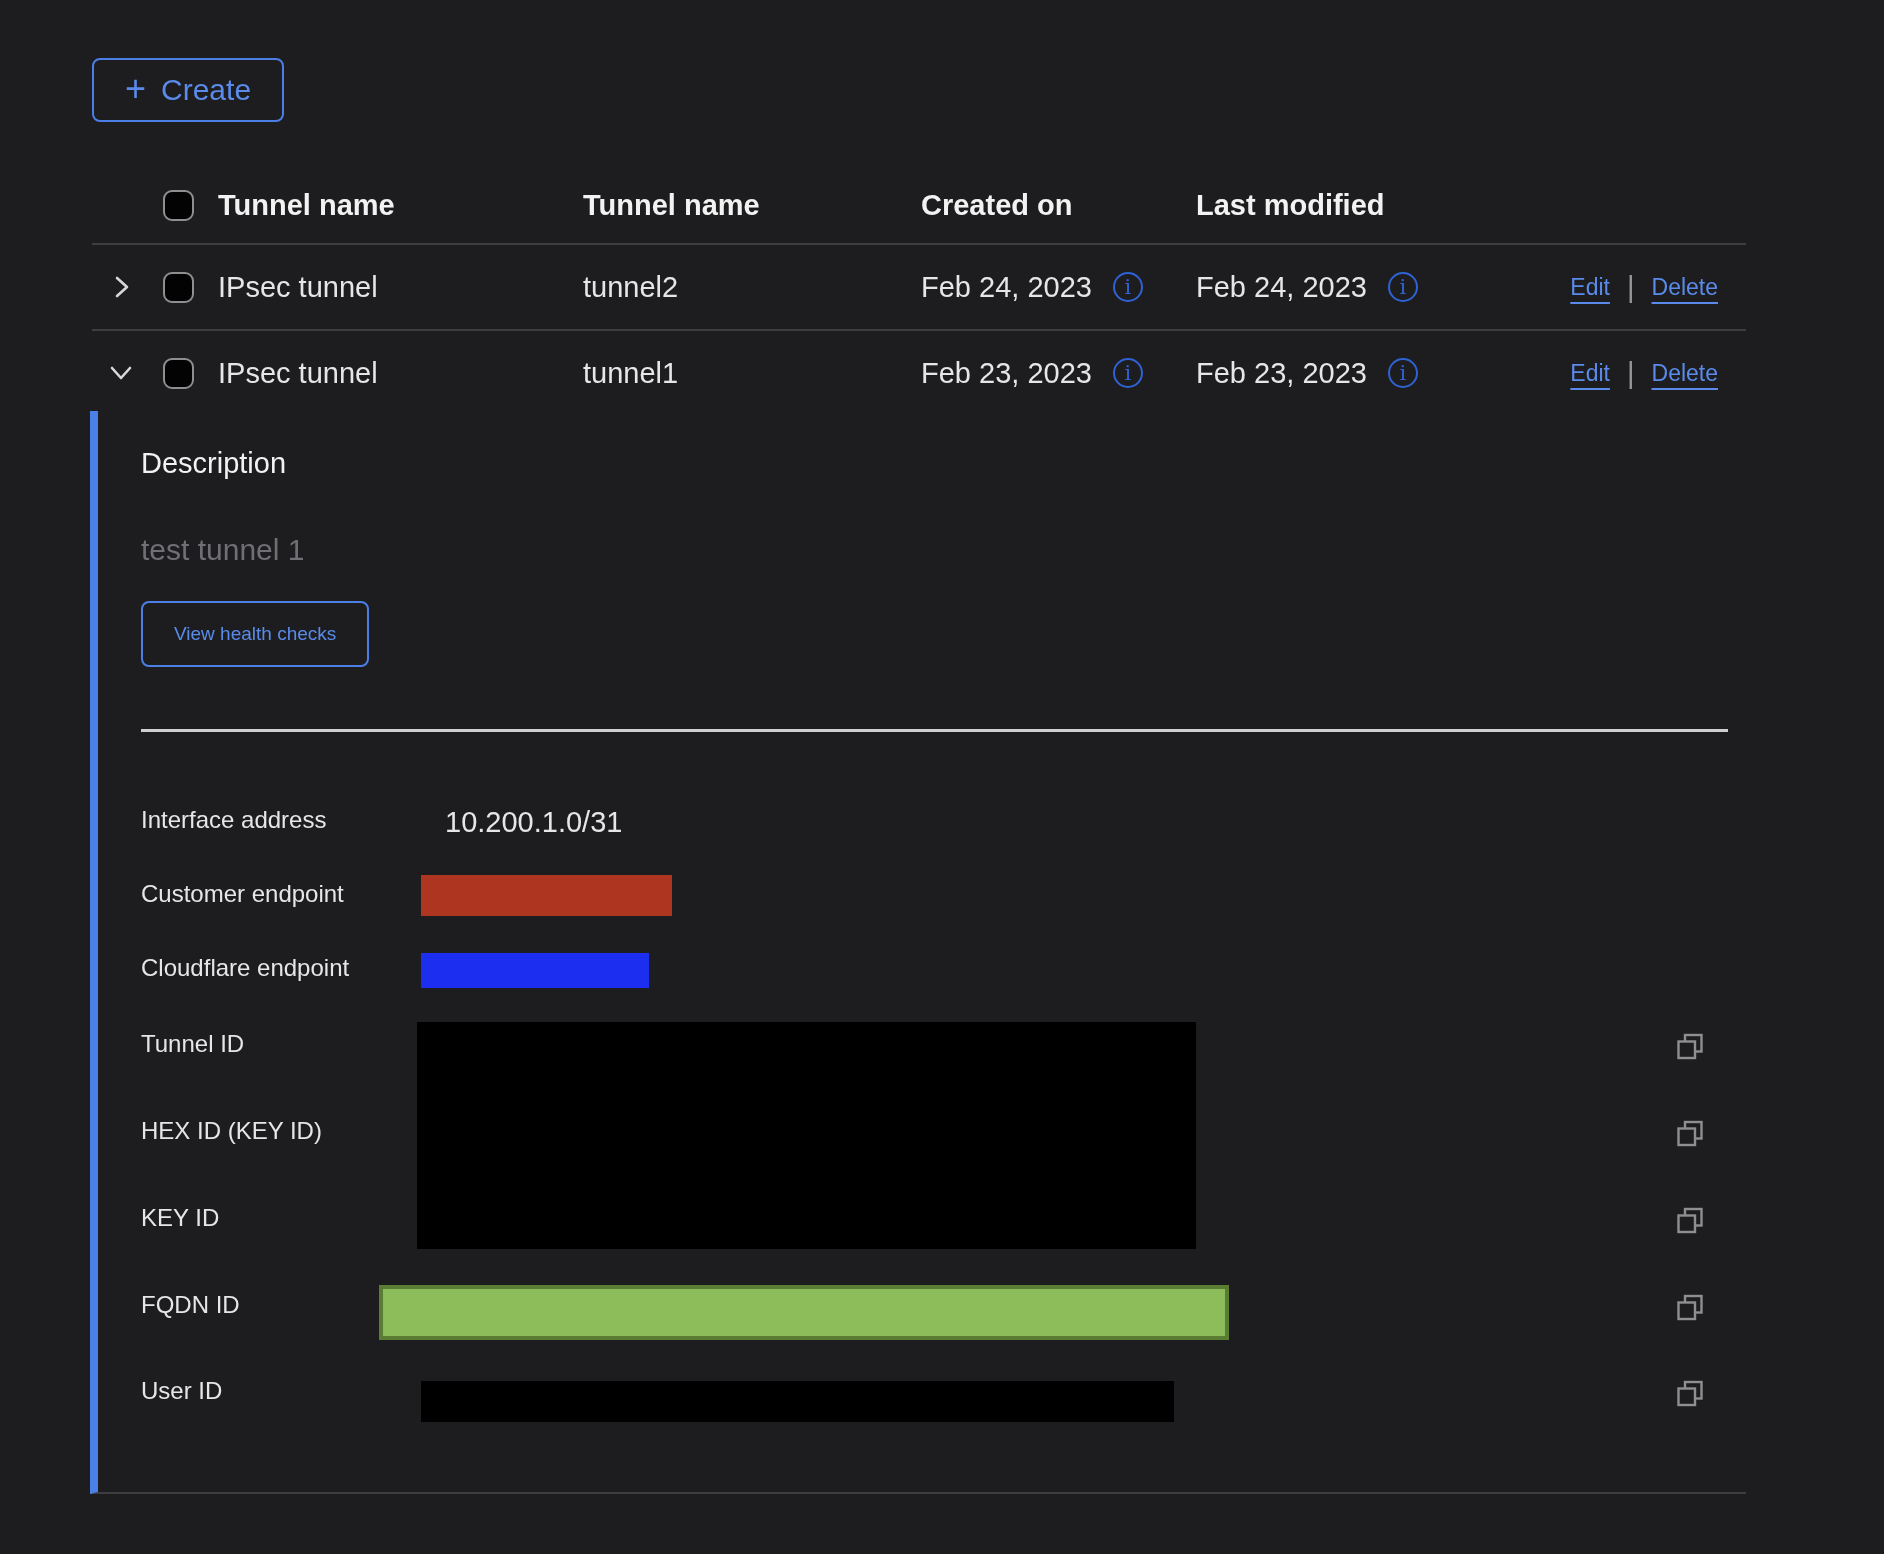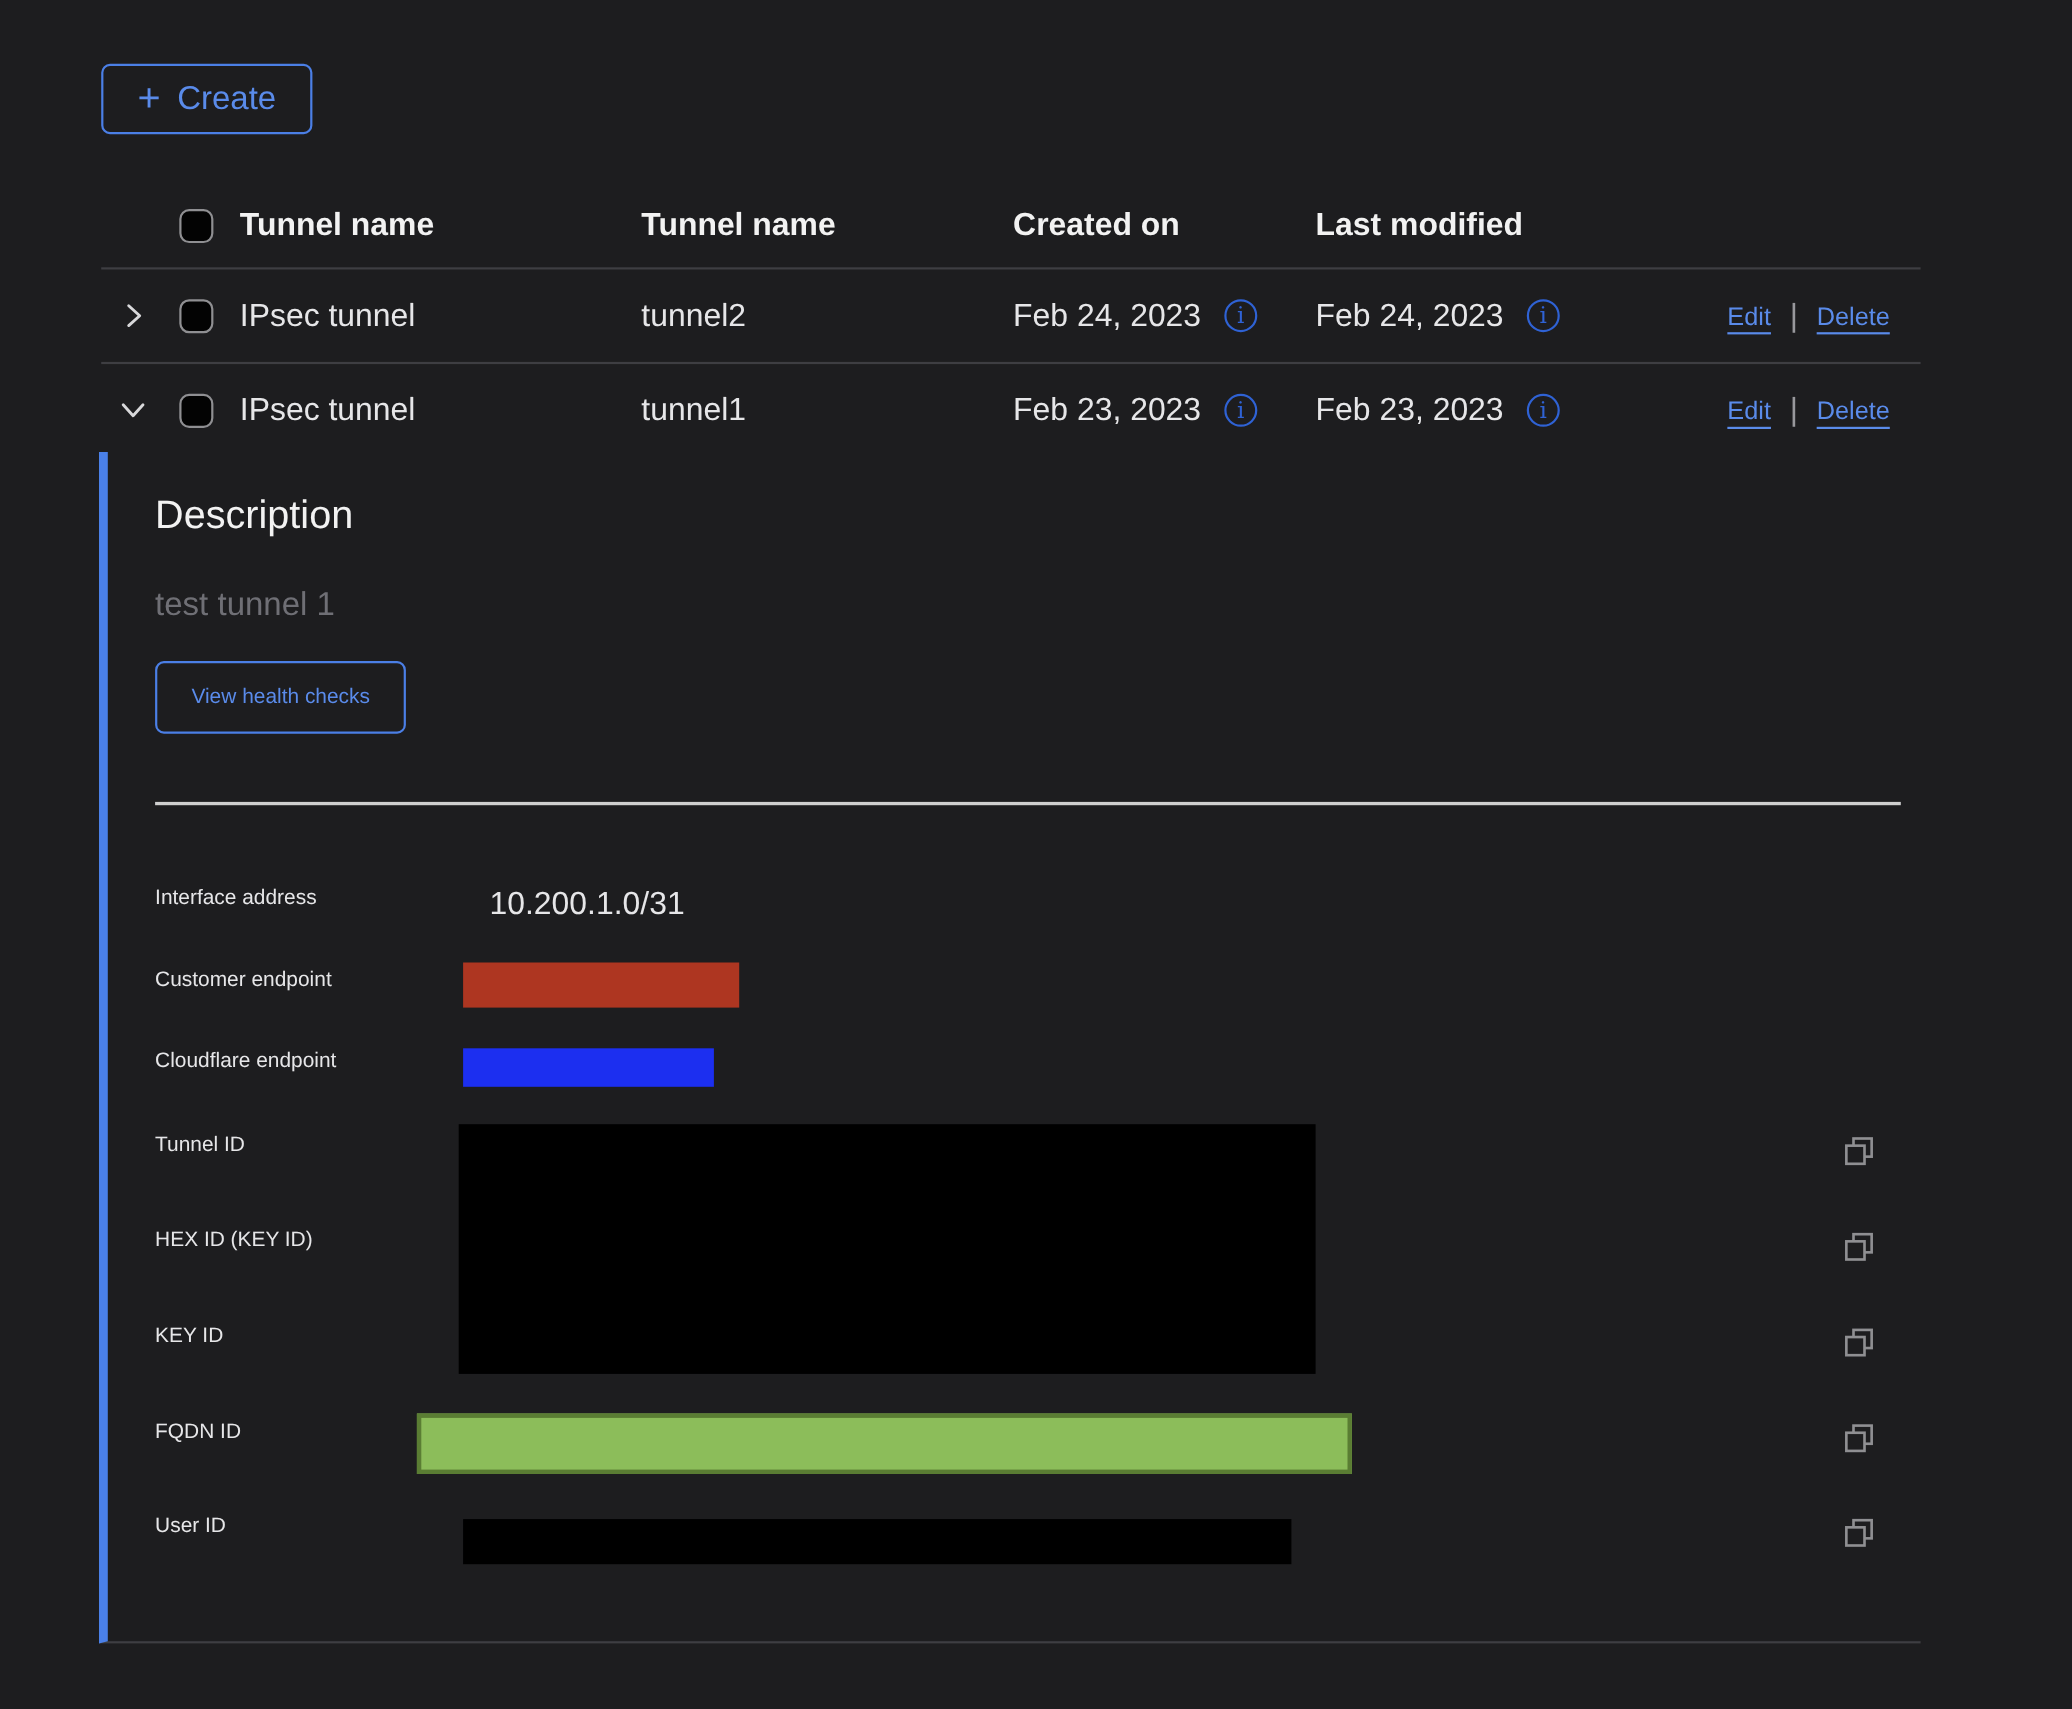--- a/index.html
+++ b/index.html
@@ -39,27 +39,27 @@
   .info-icon{width:30px;height:30px;flex:0 0 auto;border:2px solid var(--info-blue);border-radius:50%;
     color:var(--info-blue);display:flex;align-items:center;justify-content:center;
     font-family:"DejaVu Serif",serif;font-size:21px;line-height:1;box-sizing:border-box;cursor:pointer;}
   .link{color:var(--accent);text-decoration:underline;text-underline-offset:7px;font-size:23px;cursor:pointer;}
   .action-sep{color:#98989c;font-size:29px;}
 
   
   .panel{position:absolute;left:90px;top:411px;width:1656px;height:1083px;box-sizing:border-box;
     border-left:8px solid var(--panel-bar);border-bottom:2px solid var(--divider-dark);}
   .panel .abs{position:absolute;}
-  .desc-label{left:43px;top:36px;font-size:36px;color:var(--text-header);text-align:center;}
+  .desc-label{left:43px;top:36px;font-size:29px;color:var(--text-header);text-align:center;}
   .desc-value{left:43px;top:122px;font-size:30px;color:var(--text-muted);}
   .health-btn{left:43px;top:190px;height:66px;display:flex;align-items:center;padding:0 31px;
     border:2px solid var(--accent-border);border-radius:8px;background:transparent;color:var(--accent);
     font-size:19px;cursor:pointer;font-family:inherit;}
   .light-divider{left:43px;top:318px;width:1587px;height:3px;background:var(--divider-light);}
-  .f-label{font-size:19px;color:var(--text-primary);left:43px;white-space:nowrap;}
+  .f-label{font-size:24px;color:var(--text-primary);left:43px;white-space:nowrap;}
   .f-value{font-size:29px;color:var(--text-primary);}
   .redact{box-sizing:border-box;}
   .copy-btn{left:1577px;width:30px;height:30px;background:none;border:none;padding:0;cursor:pointer;line-height:0;}
 </style>
 </head>
 <body>
 
 <div class="canvas">
 
   <button class="create-btn">

